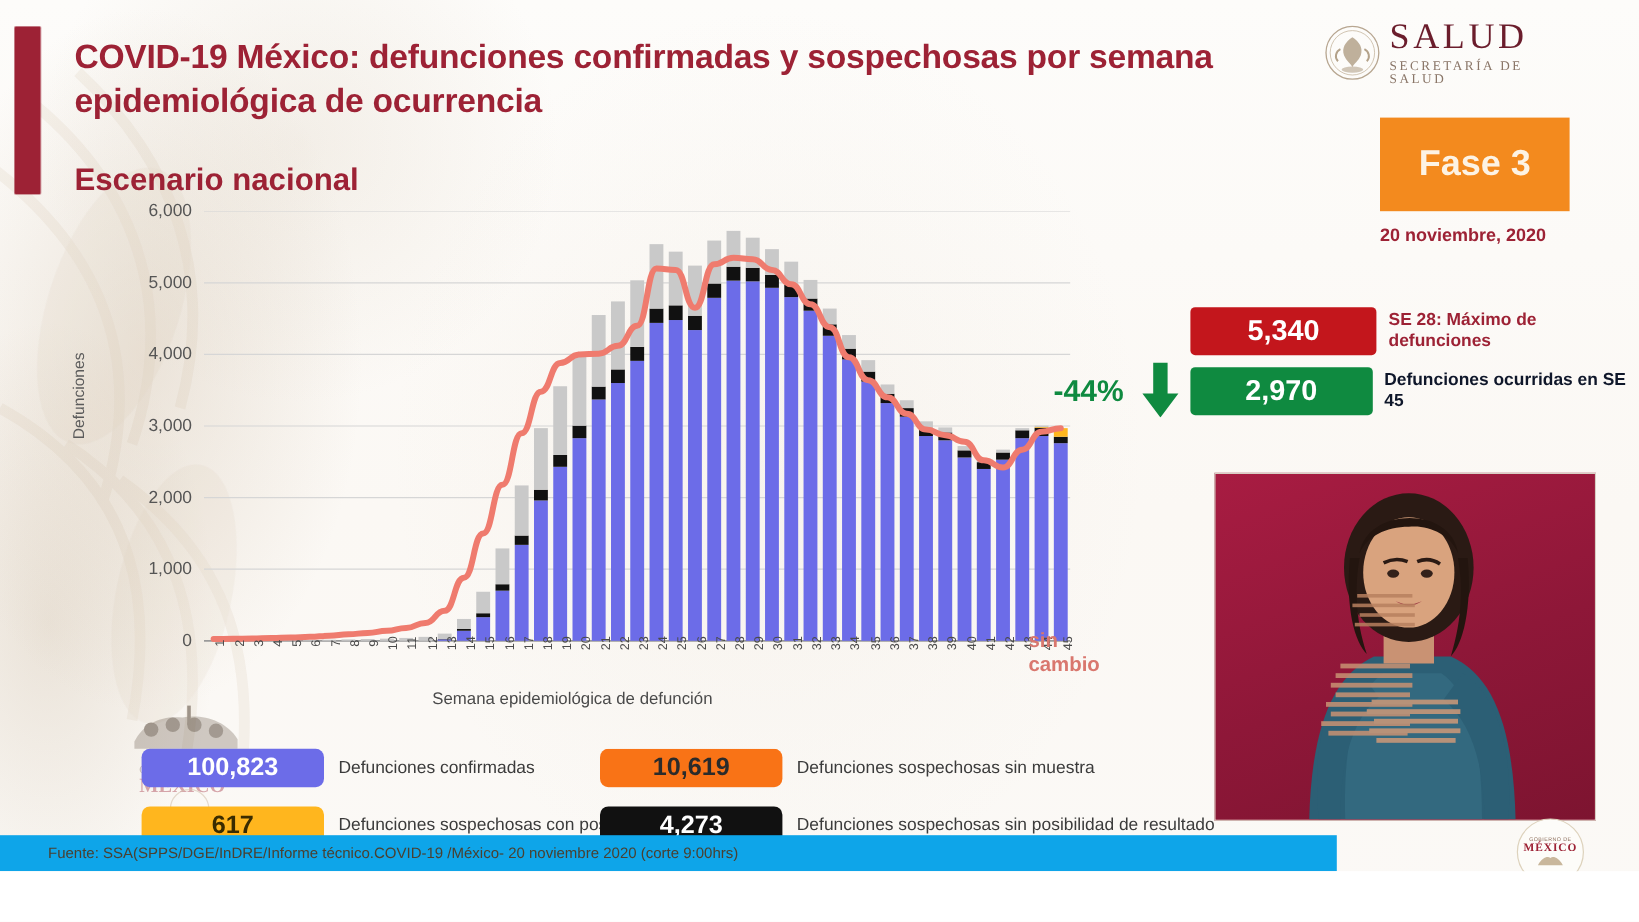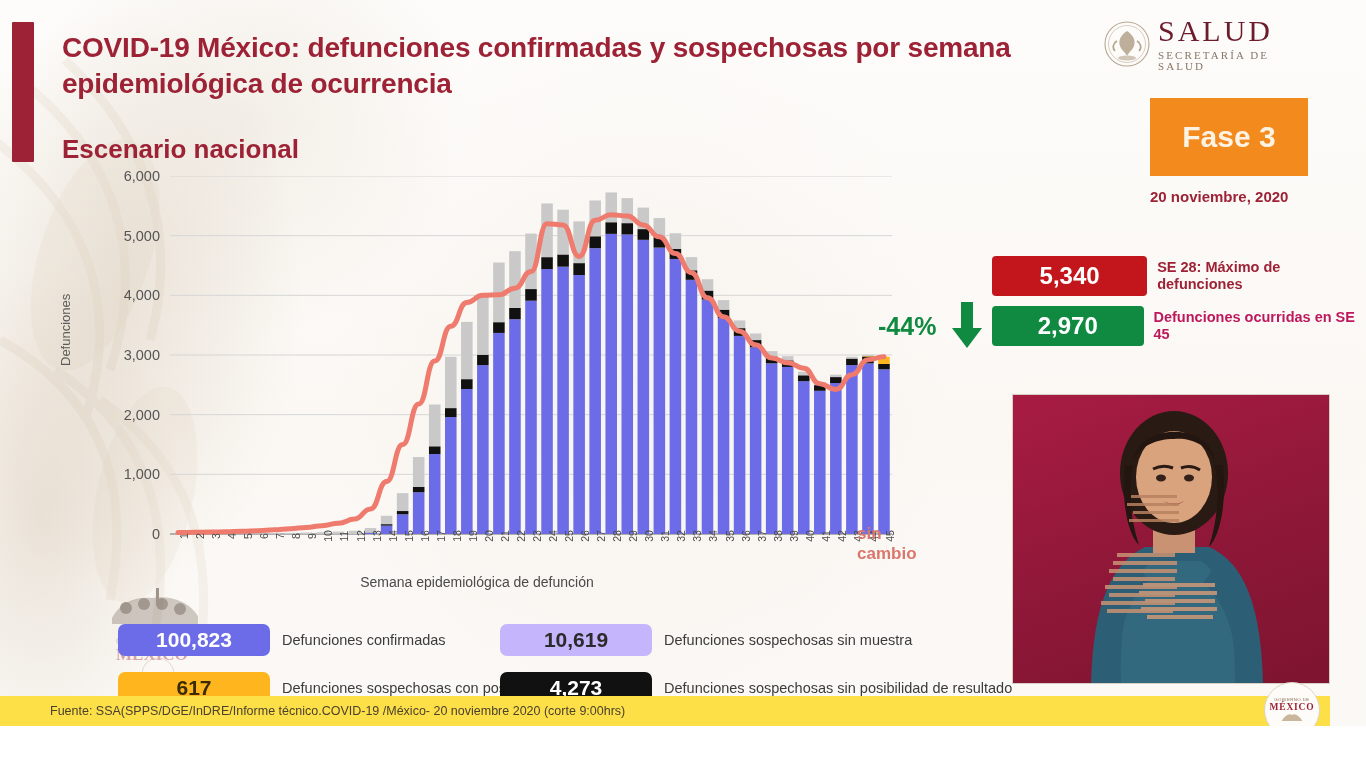--- a/index.html
+++ b/index.html
@@ -58,21 +58,21 @@
   .kpi{position:absolute;display:flex;align-items:center;}
   .kpi-box{
     width:158px;height:40px;border-radius:4px;
     display:flex;align-items:center;justify-content:center;
     color:#fff;font-size:24px;font-weight:bold;
   }
   .kpi-red{background:#C3161C;}
   .kpi-green{background:#0F8A40;}
   .kpi-label{margin-left:10px;font-size:14.5px;font-weight:bold;line-height:1.2;}
   .lbl-red{color:#9d2235;}
-  .lbl-green{color:#be185d;}
+  .lbl-green{color:#0f172a;}
   .pct{
     position:absolute;left:878px;top:312px;
     color:#0F8A40;font-size:25px;font-weight:bold;
   }
   .arrow-down{position:absolute;left:950px;top:302px;width:34px;height:46px;}
   
   .video{
     position:absolute;left:1012px;top:394px;width:316px;height:288px;
     background:#9e1b3e;overflow:hidden;border:1px solid #d8cfc4;
   }
@@ -94,27 +94,27 @@
   }
   
   .legend-item{position:absolute;display:flex;align-items:center;}
   .lg-box{
     width:152px;height:32px;border-radius:7px;
     display:flex;align-items:center;justify-content:center;
     font-size:21px;font-weight:bold;
   }
   .lg-blue{background:#6C6CE8;color:#ffffff;}
   .lg-amber{background:#FFB61E;color:#3a2c00;}
-  .lg-gray{background:#c4b5fd;color:#2b2b2b;}
+  .lg-gray{background:#f97316;color:#2b2b2b;}
   .lg-black{background:#111111;color:#ffffff;}
   .lg-text{margin-left:12px;font-size:14.5px;color:#3b3b3b;line-height:1.3;}
   
   .footer{
-    position:absolute;left:0;bottom:42px;width:1320px;height:30px;
-    background:#fde047;display:flex;align-items:center;padding-left:10px;
+    position:absolute;left:0;bottom:42px;width:1114px;height:30px;
+    background:#0ea5e9;display:flex;align-items:center;
   }
   .footer-txt{margin-left:40px;font-size:12.5px;color:#4a4030;}
   .footer-seal{
     position:absolute;right:46px;bottom:30px;width:54px;height:54px;border-radius:50%;
     background:#fdfcf9;border:1px solid #ddd2bc;
     display:flex;flex-direction:column;align-items:center;justify-content:center;
   }
   .fs-top{font-size:4.4px;letter-spacing:.4px;color:#8d6f5c;}
   .fs-main{font-size:9.5px;font-weight:bold;letter-spacing:.8px;color:#9d2235;font-family:"Liberation Serif",serif;}
   .bottom-strip{position:absolute;left:0;bottom:0;width:1366px;height:42px;background:#ffffff;}

